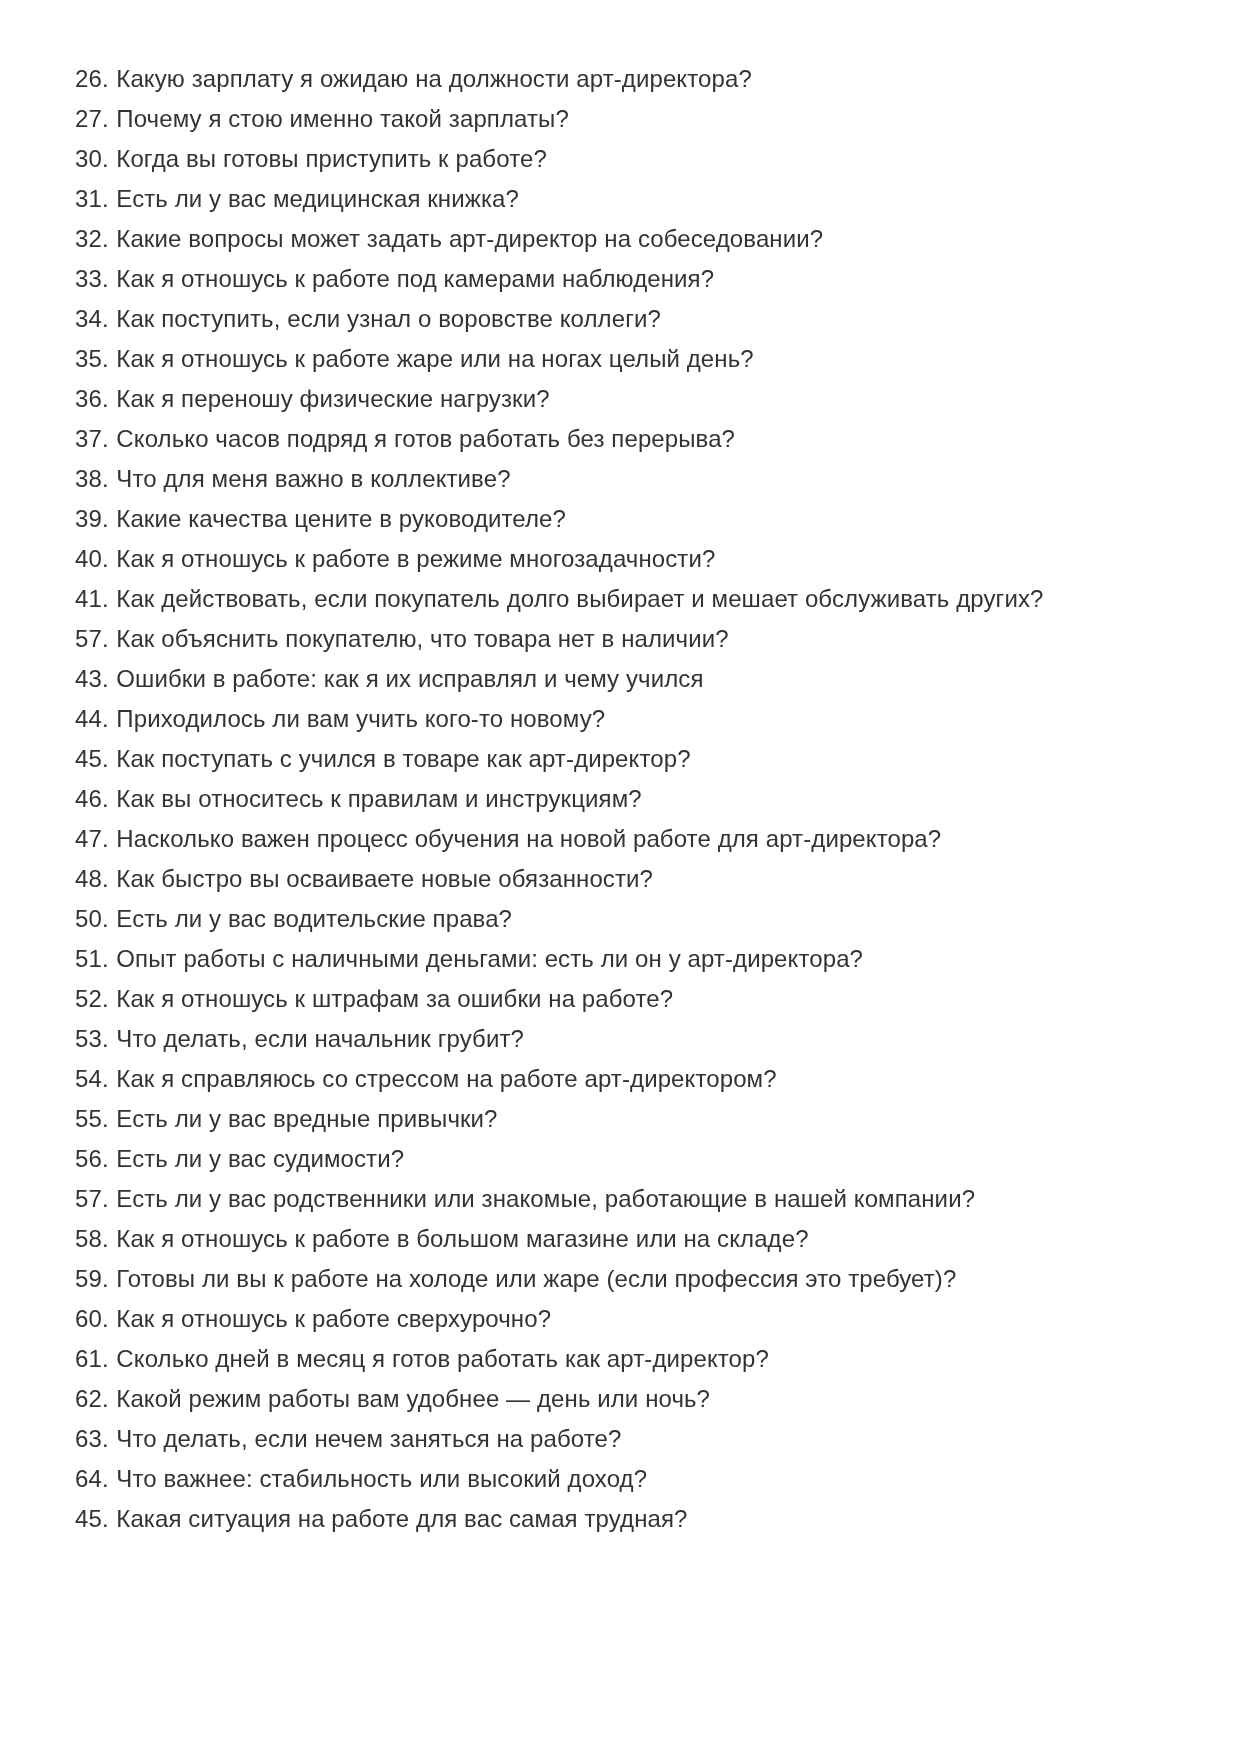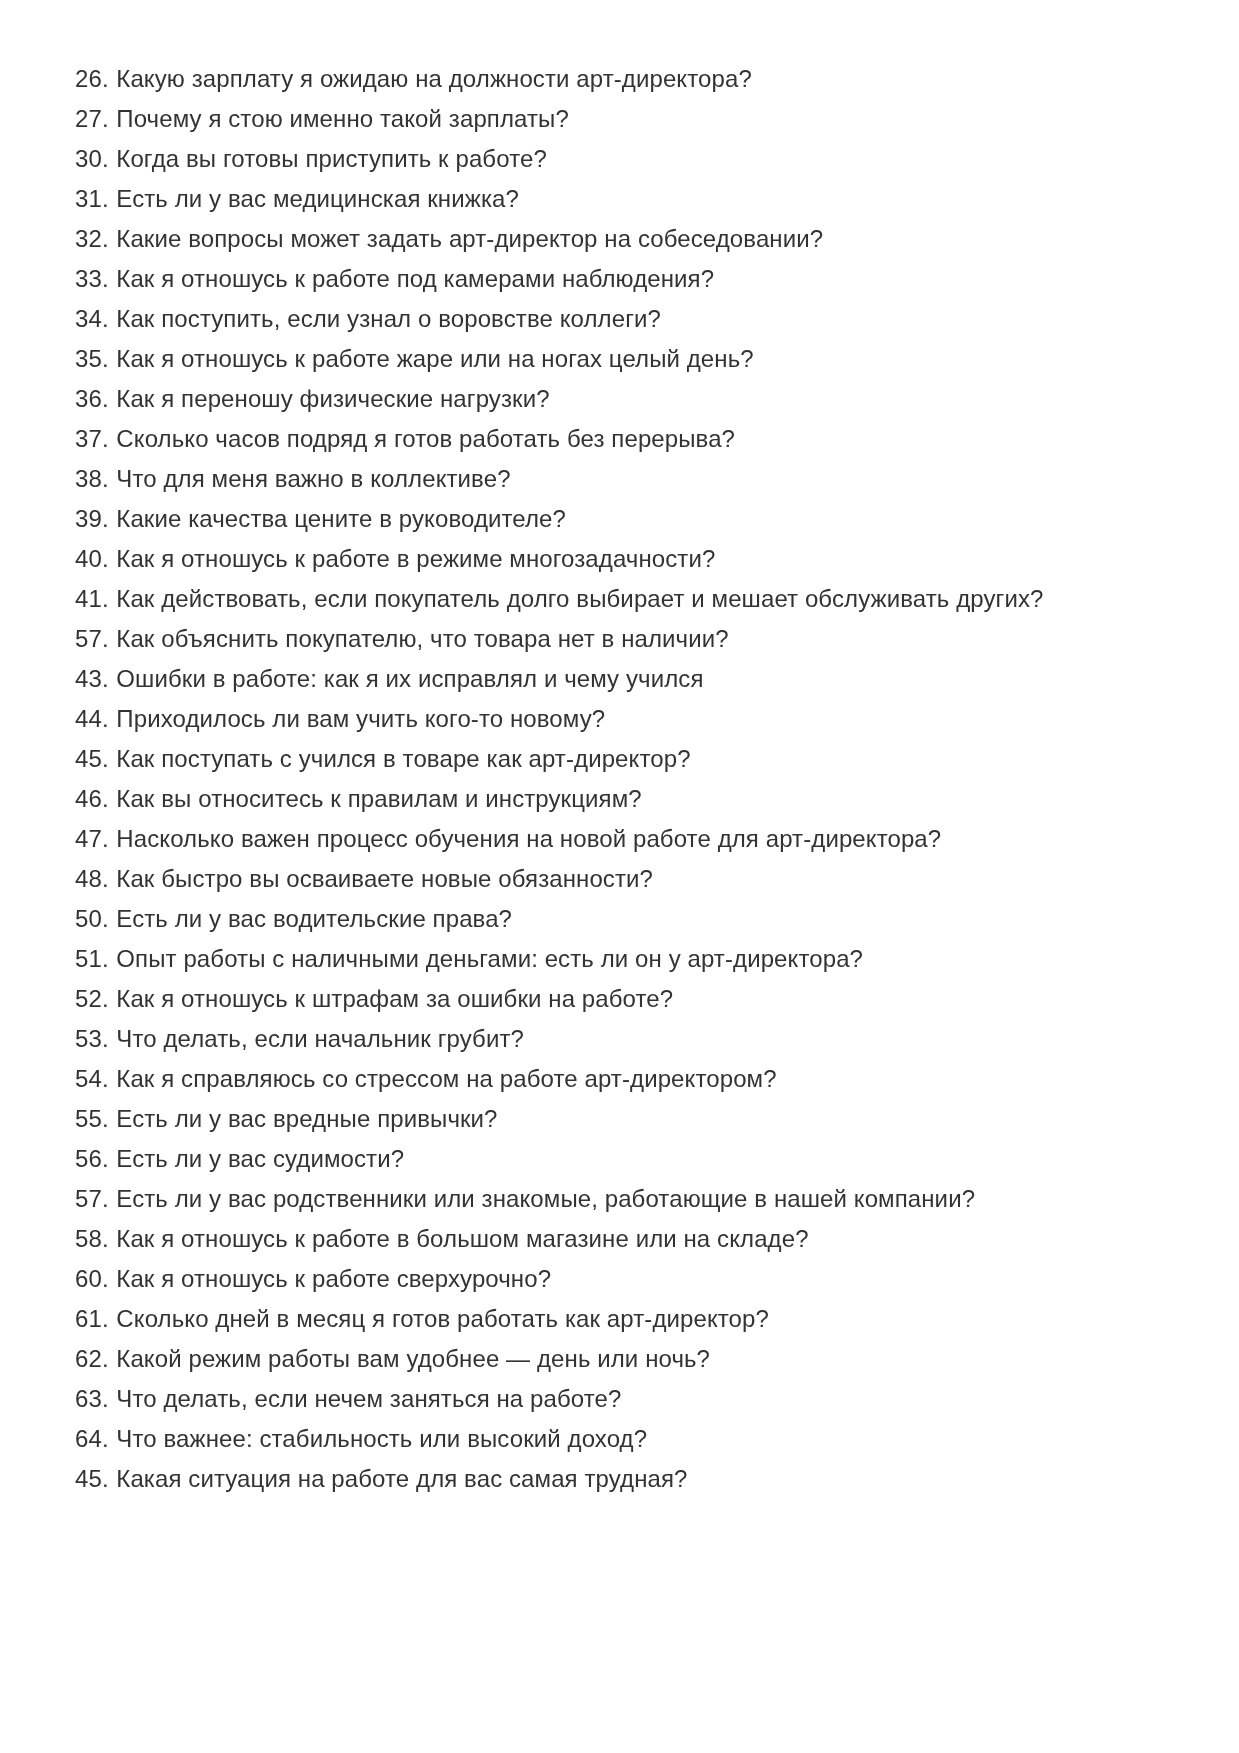--- a/index.html
+++ b/index.html
@@ -157,20 +157,23 @@
   </li>
 
   <li>
     <span class="item-number">57.</span><span class="item-text">Есть ли у вас родственники или знакомые, работающие в нашей компании?</span>
   </li>
 
   <li>
     <span class="item-number">58.</span><span class="item-text">Как я отношусь к работе в большом магазине или на складе?</span>
   </li>
 
+  <li>
+    <span class="item-number">59.</span><span class="item-text">Готовы ли вы к работе на холоде или жаре (если профессия это требует)?</span>
+  </li>
 
   <li>
     <span class="item-number">60.</span><span class="item-text">Как я отношусь к работе сверхурочно?</span>
   </li>
 
   <li>
     <span class="item-number">61.</span><span class="item-text">Сколько дней в месяц я готов работать как арт-директор?</span>
   </li>
 
   <li>

